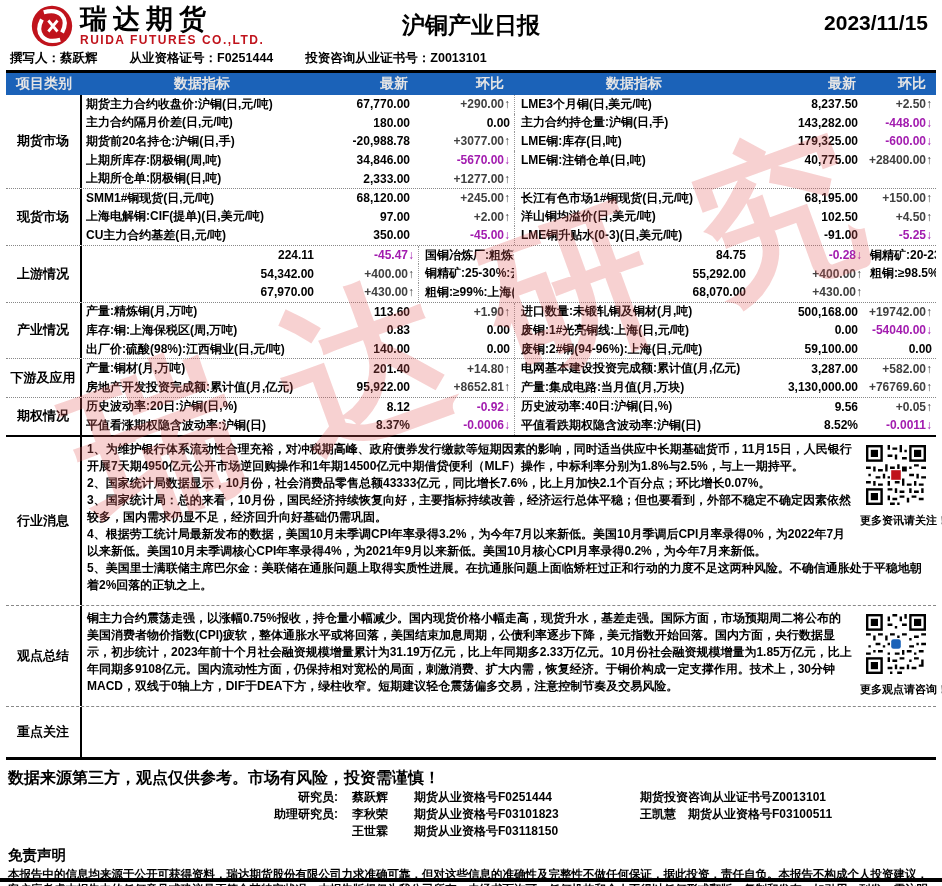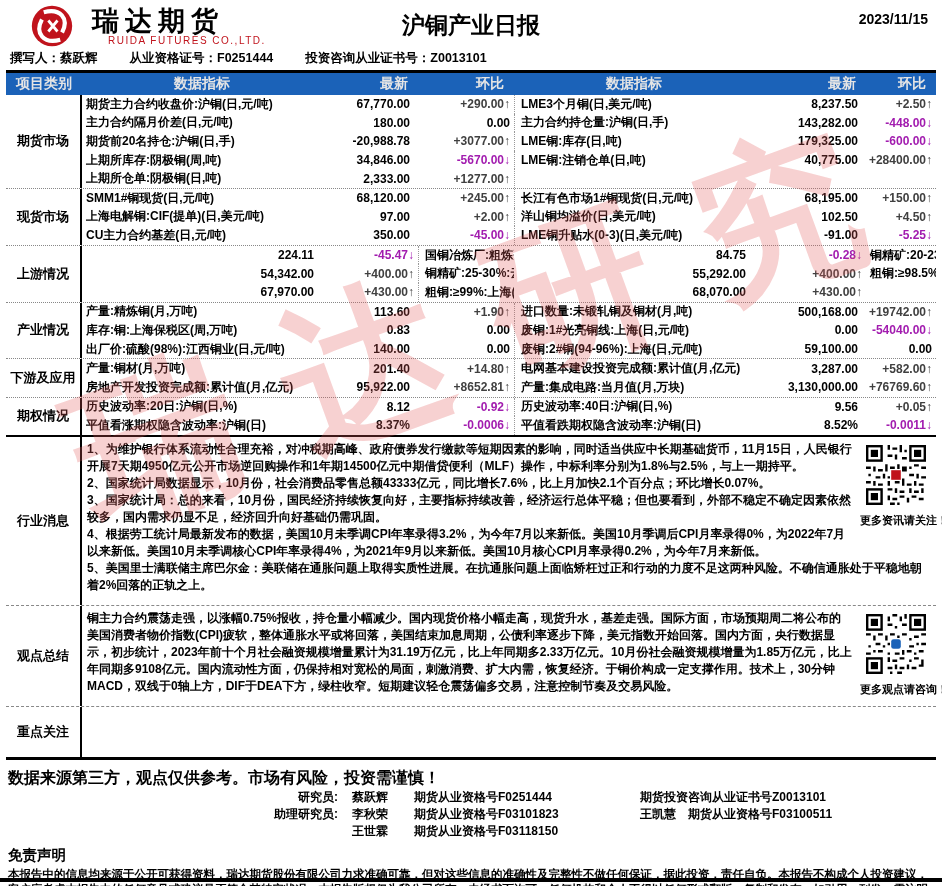--- a/index.html
+++ b/index.html
@@ -7,25 +7,25 @@
   body { font-family:"Liberation Sans","DejaVu Sans",sans-serif; color:#000; }
   .page { position:relative; width:942px; height:886px; background:#fff; overflow:hidden; }
 
   
   .watermark { position:absolute; left:80px; top:360px; font-size:165px; font-weight:bold;
     color:rgba(228,88,88,0.28); letter-spacing:55px; white-space:nowrap;
     transform:rotate(-20deg); transform-origin:0 50%; pointer-events:none; z-index:6; }
 
   
   .hdr { position:relative; height:48px; padding:4px 8px 0 8px; }
-  .logo { position:absolute; left:30px; top:4px; display:flex; align-items:center; gap:18px; }
+  .logo { position:absolute; left:30px; top:4px; display:flex; align-items:center; gap:6px; }
   .logo-txt-cn { font-size:27px; font-weight:bold; letter-spacing:6px; line-height:28px; }
-  .logo-txt-en { font-size:10px; color:#c0131c; letter-spacing:1.5px; font-weight:normal;margin-left:16px; }
+  .logo-txt-en { font-size:12px; color:#c0131c; letter-spacing:1.5px; font-weight:bold; }
   .title { position:absolute; left:0; right:0; top:10px; text-align:center; font-size:23px; font-weight:bold; }
-  .date  { position:absolute; right:14px; top:11px; font-size:14px; font-weight:bold; }
+  .date  { position:absolute; right:14px; top:11px; font-size:21px; font-weight:bold; }
   .byline { padding:2px 8px 3px 10px; font-size:12.5px; font-weight:bold; display:flex; gap:32px; }
 
   
   .report-table { margin:0 6px; border-top:3px solid #000; position:relative; z-index:2; }
   .gridcols { display:grid; grid-template-columns:76px 240px 96px 96px 240px 112px 1fr; }
   .thead { background:#1b62b8; color:#e5e5e5; font-weight:bold; font-size:14px; height:22px; align-items:center; }
   .thead .c1 { padding-left:10px; }
   .thead .c2, .thead .c5 { text-align:center; }
   .thead .c3, .thead .c4, .thead .c6, .thead .c7 { text-align:right; padding-right:10px; }
 

